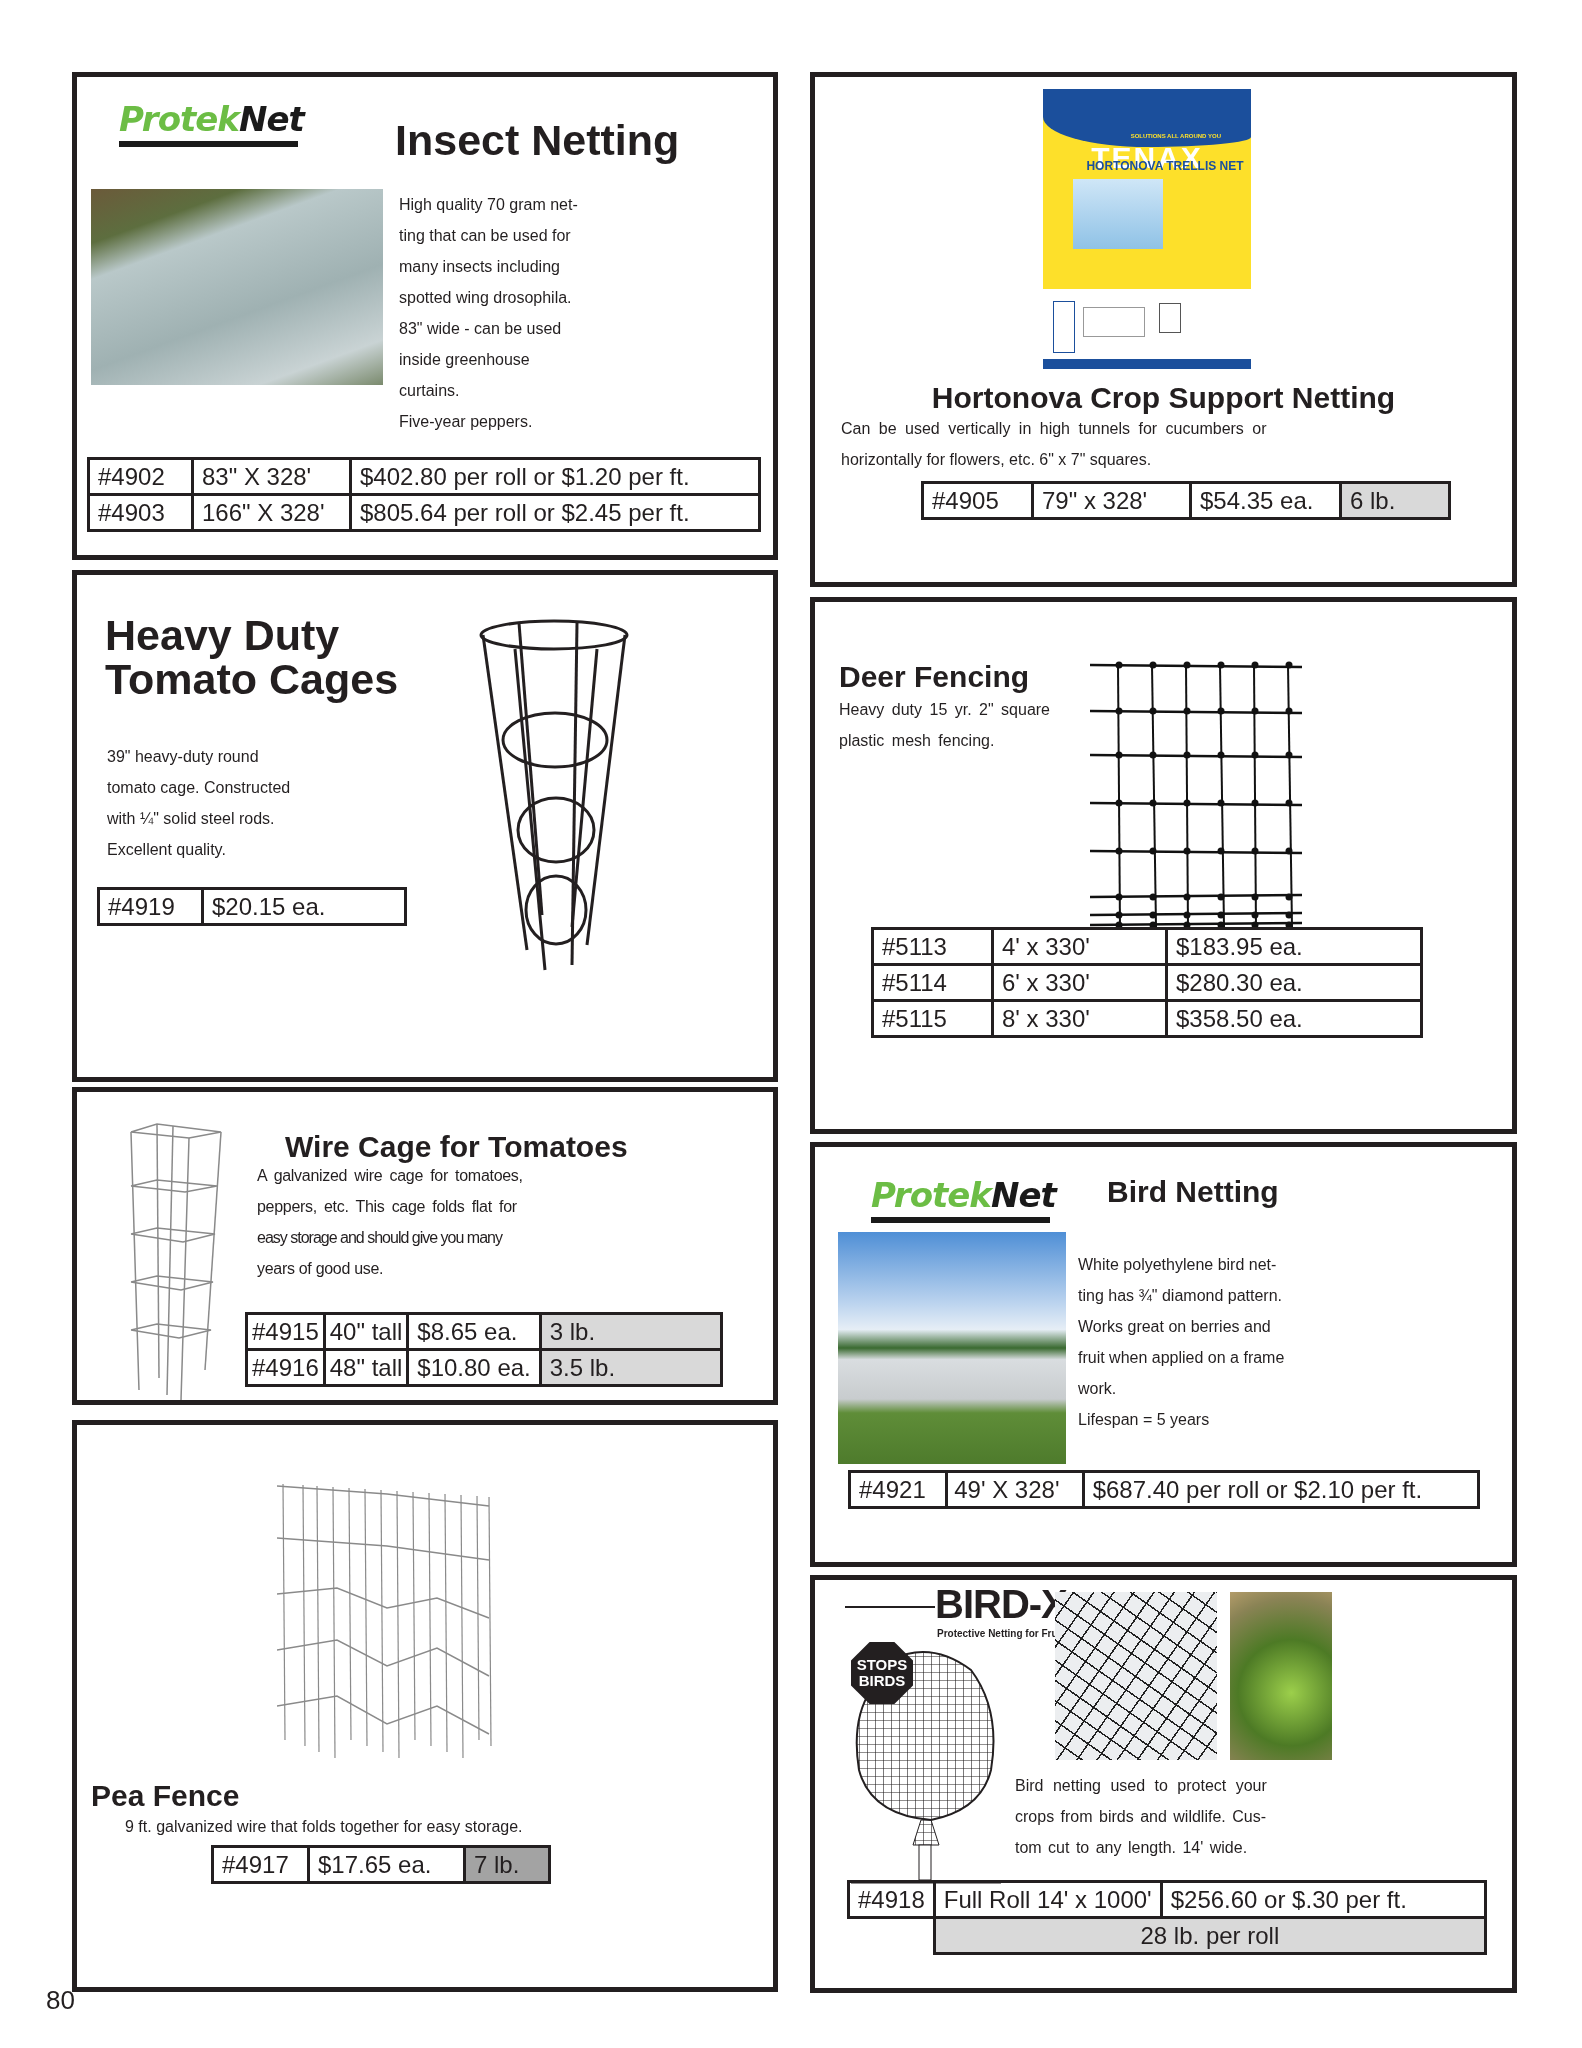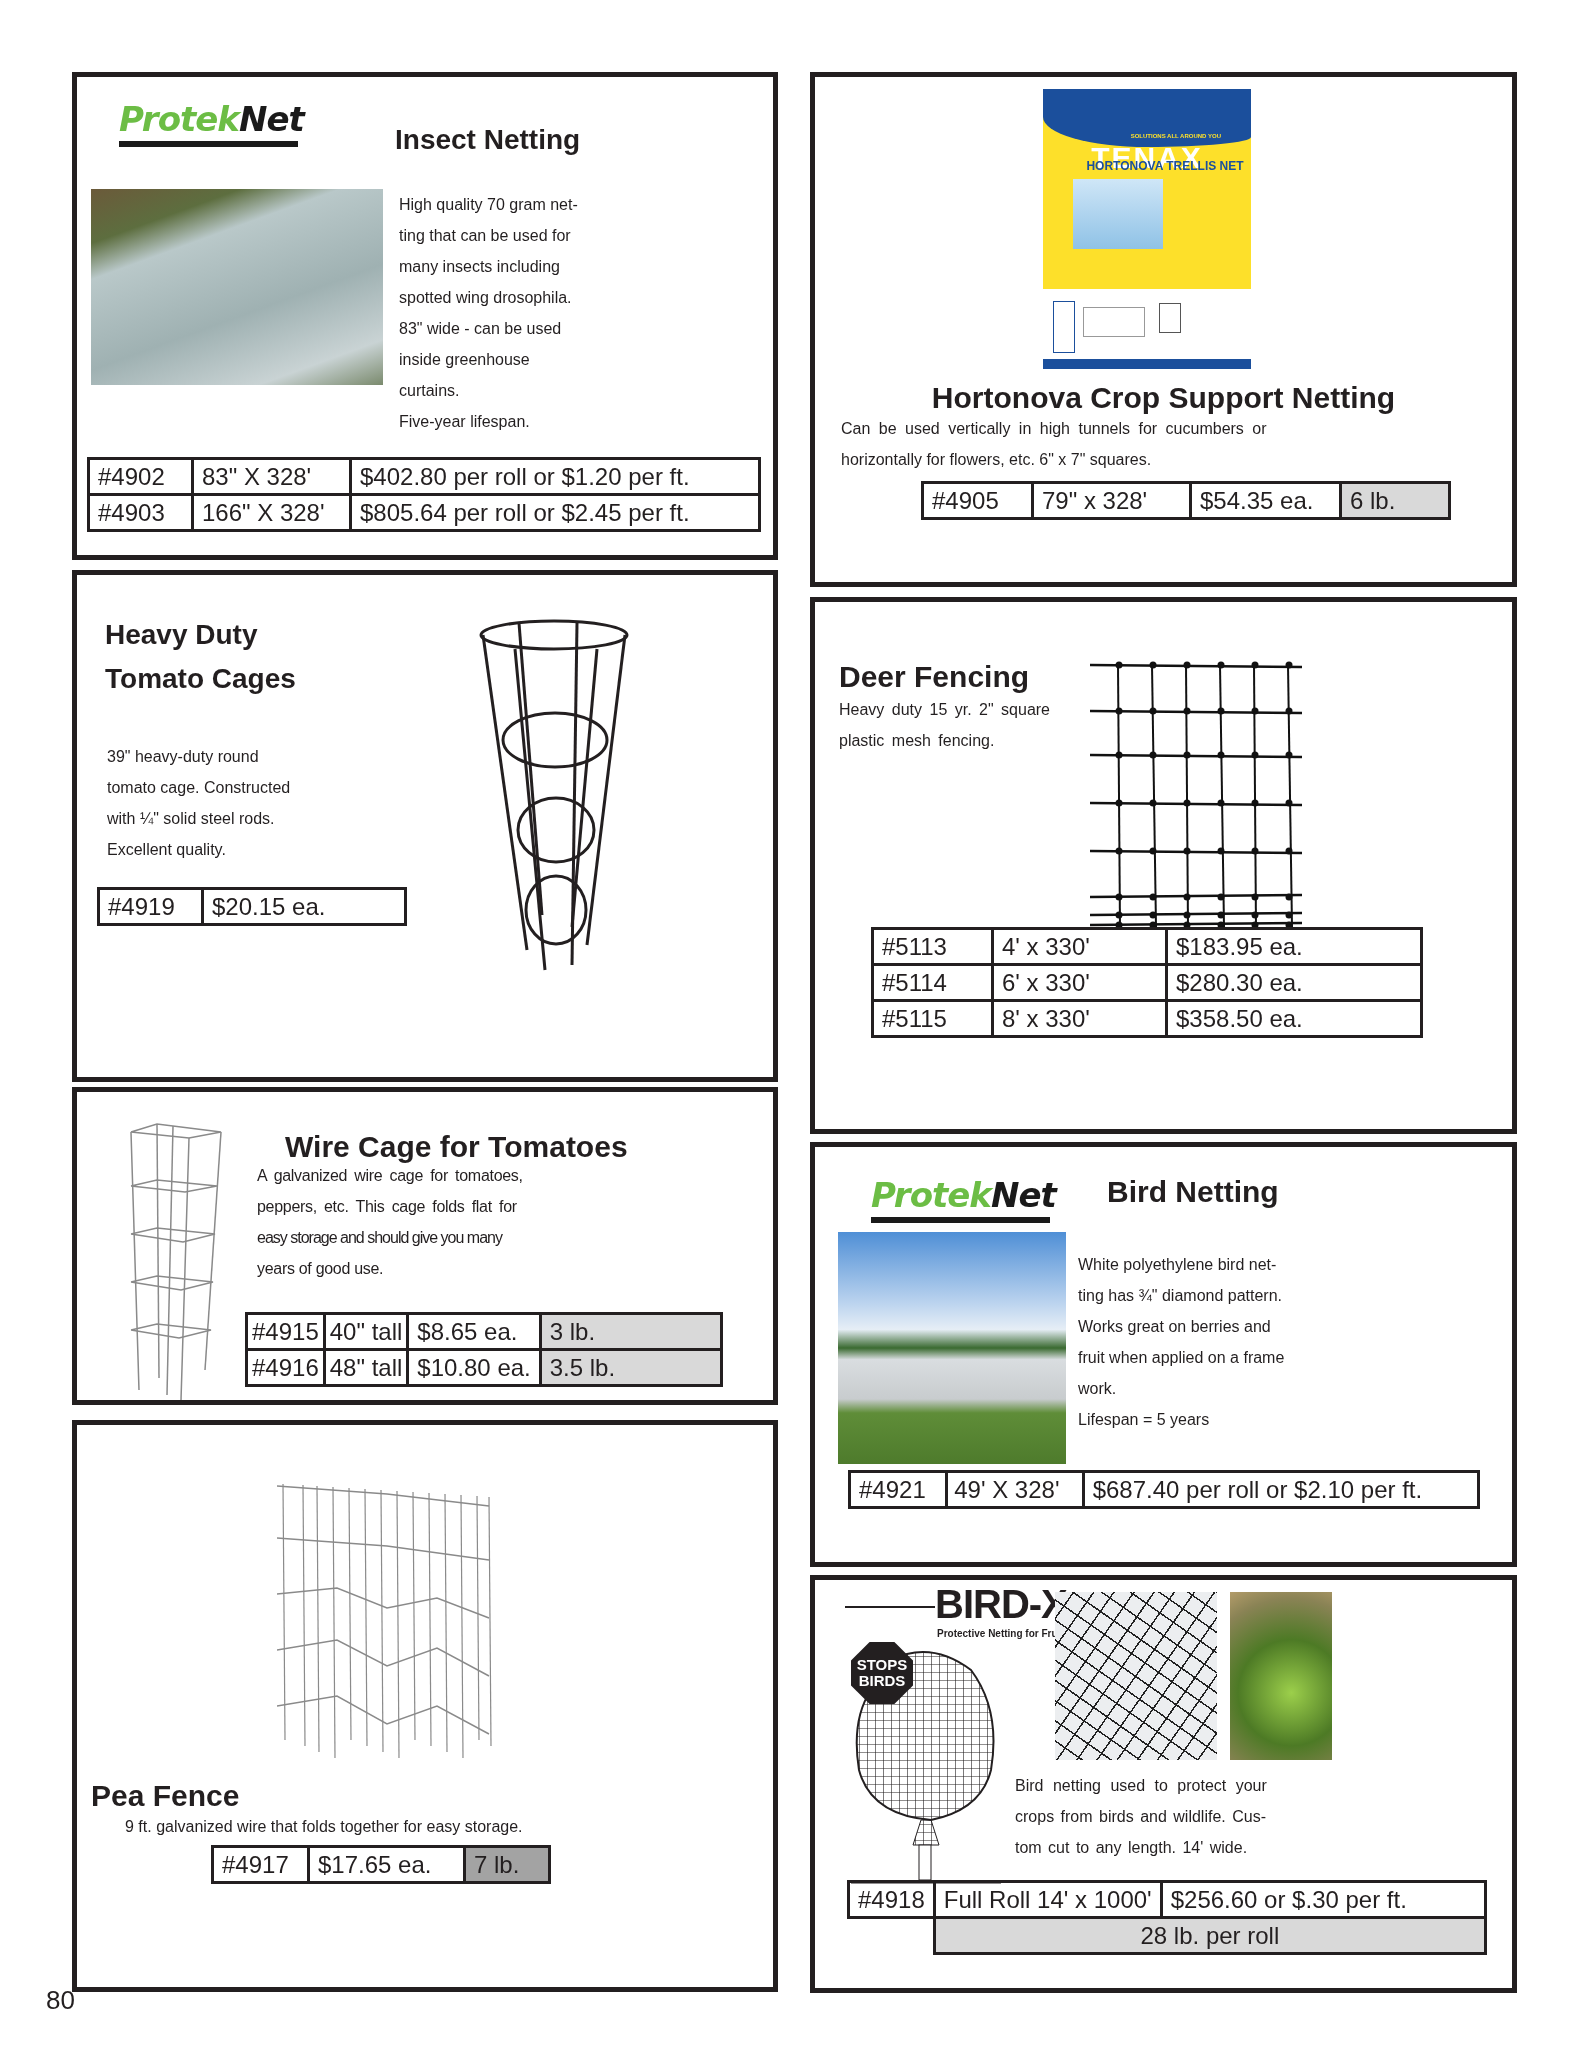--- a/index.html
+++ b/index.html
@@ -1,20 +1,20 @@
 <!DOCTYPE html>
 <html><head>
 <meta charset="utf-8">
 <style>
   html, body { margin:0; padding:0; background:#fff; }
   body { width:1582px; height:2048px; position:relative; overflow:hidden;
          font-family:"Liberation Sans", sans-serif; color:#231f20; }
   .box { position:absolute; border:5px solid #231f20; box-sizing:border-box; background:#fff; }
   .abs { position:absolute; }
-  .title { font-weight:bold; font-size:28px; line-height:38px; position:absolute; }
+  .title { font-weight:bold; font-size:43px; line-height:38px; position:absolute; }
   .desc { font-size:16px; line-height:31px; position:absolute; }
   table.pt { position:absolute; border-collapse:collapse; font-size:24px; }
   table.pt td { border:3px solid #231f20; padding:0 8px; height:36px; white-space:nowrap; box-sizing:border-box; }
   table.pt td.gray { background:#d9d9d9; }
   .pageno { position:absolute; left:46px; top:1985px; font-size:26px; }
   
   .protek { position:absolute; font-family:"DejaVu Sans", sans-serif; font-weight:bold; font-style:italic; font-size:34px; letter-spacing:-1px; }
   .protek .p1 { color:#6cbd45; }
   .protek .p2 { color:#1a1a1a; }
   .protek .under { position:absolute; left:0; right:6px; bottom:-8px; height:6px; background:#1a1a1a; }
@@ -41,21 +41,21 @@
   <div class="title" style="left:318px;top:44px;">Insect Netting</div>
   <div class="photo" style="left:14px;top:112px;width:292px;height:196px;background:linear-gradient(160deg,#6b5a3a 0%,#5d6e3f 18%,#b9c8c9 30%,#9fb1b2 60%,#c9d3d4 85%,#7a8a6d 100%);"></div>
   <div class="desc" style="left:322px;top:112px;">
     <div>High quality 70 gram net-</div>
     <div>ting that can be used for</div>
     <div>many insects including</div>
     <div>spotted wing drosophila.</div>
     <div>83" wide - can be used</div>
     <div>inside greenhouse</div>
     <div>curtains.</div>
-    <div>Five-year lifespan.</div>
+    <div>Five-year peppers.</div>
   </div>
   <table class="pt" style="left:10px;top:380px;width:674px;">
     <tbody>
         <tr>
       <td style="width:104px">#4902</td>
       <td style="width:158px">83" X 328'</td>
       <td>$402.80 per roll or $1.20 per ft.</td>
     </tr>
     <tr>
       <td>#4903</td>

